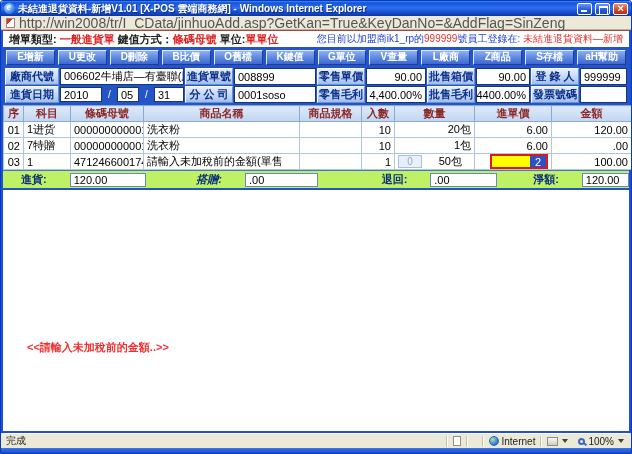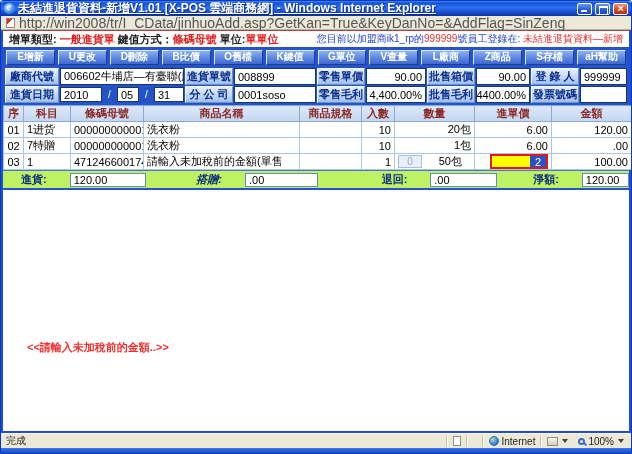--- a/index.html
+++ b/index.html
@@ -16,22 +16,22 @@
   .titlebar {
     height:15px; display:flex; align-items:center; gap:3px; padding:0 3px;
     background:linear-gradient(180deg,#4a8af0 0%,#1355d8 12%,#2e6ef0 45%,#0f3eb8 92%,#0a34a0 100%);
     border-radius:3px 3px 0 0;
   }
   .ie-icon { width:11px; height:11px; border-radius:50%;
     background:radial-gradient(circle at 35% 35%, #cfe6ff, #2f7fe8 65%, #1050b0);
     position:relative; flex:0 0 auto; }
   .ie-icon::before { content:"e"; position:absolute; left:2.5px; top:-2px;
     font:italic bold 10px "Liberation Serif", serif; color:#fff; }
-  .title { flex:1; color:#fff; font-size:12px; font-weight:bold;
-    text-shadow:1px 1px 1px #0a2a80; white-space:nowrap; overflow:hidden;text-decoration:underline; }
+  .title { flex:1; color:#fff; font-size:10px; font-weight:bold;
+    text-shadow:1px 1px 1px #0a2a80; white-space:nowrap; overflow:hidden; }
   .winbtn { width:15px; height:12px; border-radius:2px; border:1px solid #fff;
     position:relative; flex:0 0 auto; }
   .winbtn.min, .winbtn.max { background:linear-gradient(180deg,#6a96f4,#2458d8 60%,#1a46c0); }
   .winbtn.close { background:linear-gradient(180deg,#f09070,#dd4a28 55%,#b03010); }
   .winbtn.min::before { content:""; position:absolute; left:3px; bottom:2px; width:6px; height:2px; background:#fff; }
   .winbtn.max::before { content:""; position:absolute; left:3px; top:2px; width:7px; height:6px;
     border:1px solid #fff; border-top-width:2px; }
   .winbtn.close::before { content:"\00d7"; position:absolute; left:3.5px; top:-2px; color:#fff; font-size:11px; font-weight:bold; }
 
   
@@ -86,21 +86,21 @@
   .date-cell .dinput { height:15px; background:#fff; border:1px solid #16367c;
     font-size:11px; color:#000; display:flex; align-items:center; padding:0 3px; }
   .dy { width:42px; } .dm { width:22px; } .dd { width:30px; }
 
   
   table.grid { width:628px; border-collapse:collapse; table-layout:fixed; flex:0 0 auto; }
   table.grid th { height:16px; background:linear-gradient(180deg,#dde9f8,#c2d6f0);
     color:#8b2828; font-weight:bold; font-size:11px; border:1px solid #88aad4; padding:0 2px; }
   table.grid td { height:16px; background:#fff; font-size:11px; color:#000;
     border:1px solid #aec6e6; padding:0 3px; white-space:nowrap; overflow:hidden; }
-  td.c-center { text-align:center; padding:0 1px;margin-top:34px; }
+  td.c-center { text-align:right; padding:0 1px;margin-top:34px; }
   td.c-right { text-align:right; }
   td.pad-pack { padding-right:8px; }
   td.pad-qty { padding-right:12px; }
   td.pad-price { padding-right:16px; }
   td.pad-amt { padding-right:5px; }
   .qty-flex { display:flex; align-items:center; }
   .inner-zero { width:24px; height:13px; background:#e8f0fc; border:1px solid #a8c0e0;
     color:#98a8c0; font-size:10px; display:flex; align-items:center; justify-content:center; }
   .qty-text { margin-left:auto; padding-right:9px; }
   td.price-cell { padding:0 1px; }

